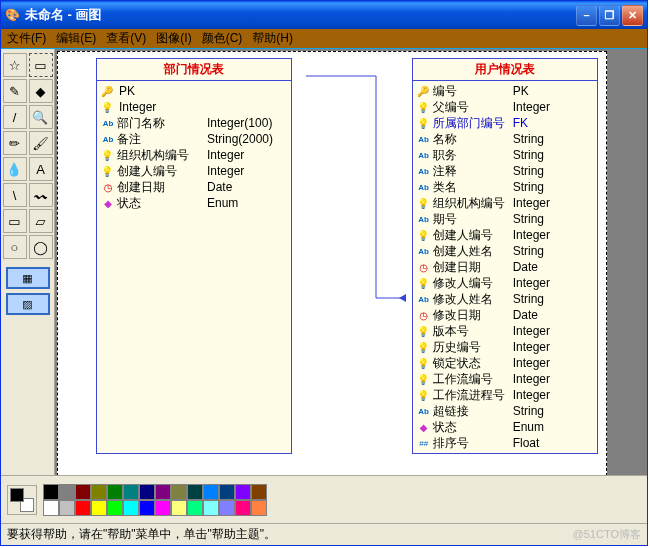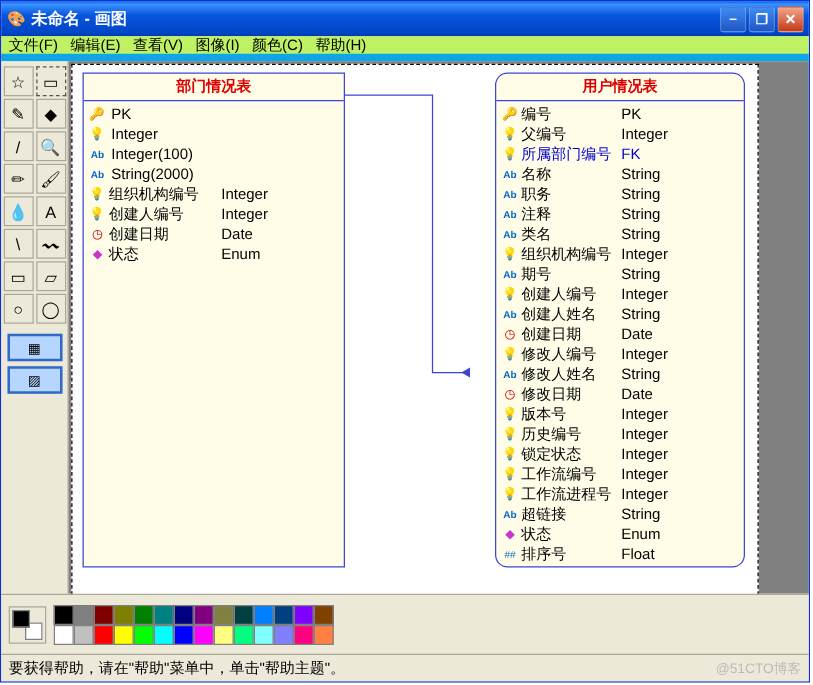--- a/index.html
+++ b/index.html
@@ -5,43 +5,43 @@
 * { box-sizing: border-box; margin: 0; padding: 0; }
 body { font-family: "Microsoft YaHei", SimSun, sans-serif; font-size: 12px; background: #fff; width: 650px; height: 548px; overflow: hidden; }
 .window { width: 648px; height: 546px; border: 1px solid #0831d9; background: #ece9d8; display: flex; flex-direction: column; }
 .titlebar { height: 28px; background: linear-gradient(to bottom, #0058e6 0%, #3a93ff 8%, #0855dd 40%, #0046c7 88%, #003bb3 100%); display: flex; align-items: center; padding: 0 4px; color: #fff; }
 .tb-icon { width: 16px; height: 16px; margin-right: 4px; display: inline-flex; align-items: center; justify-content: center; font-size: 12px; }
 .tb-title { flex: 1; font-weight: bold; font-size: 13px; }
 .tb-btns { display: flex; gap: 2px; }
 .tb-btn { width: 21px; height: 21px; border-radius: 3px; display: flex; align-items: center; justify-content: center; color: #fff; font-weight: bold; font-size: 11px; border: 1px solid #fff3; }
 .tb-min, .tb-max { background: linear-gradient(to bottom, #3f8cf3, #1f55c3); }
 .tb-close { background: linear-gradient(to bottom, #f1a689, #c23919); }
-.menubar { height: 20px; background: #bef264; display: flex; align-items: center; padding: 0 6px; gap: 10px; border-bottom: 6px solid #0ea5e9; font-size: 12px; }
+.menubar { height: 20px; background: #a16207; display: flex; align-items: center; padding: 0 6px; gap: 10px; border-bottom: 1px solid #0ea5e9; font-size: 12px; }
 .menubar span { cursor: default; }
 .workarea { flex: 1; display: flex; min-height: 0; }
 .toolbox { width: 54px; background: #ece9d8; border-right: 1px solid #aca899; display: flex; flex-direction: column; align-items: center; padding: 4px 2px; }
 .tool-grid { display: grid; grid-template-columns: 24px 24px; gap: 2px; }
 .tool { width: 24px; height: 24px; border: 1px solid #aca899; background: #ece9d8; display: flex; align-items: center; justify-content: center; font-size: 13px; }
 .tool.sel { border: 1px dashed #555; }
 .tool-extra { margin-top: 8px; display: flex; flex-direction: column; gap: 4px; }
 .tool-ex { width: 44px; height: 22px; border: 2px solid #316ac5; background: #b6d6ff; display: flex; align-items: center; justify-content: center; font-size: 11px; }
 .canvas-wrap { flex: 1; background: #808080; display: flex; overflow: hidden; }
 .canvas { background: #fff; width: 550px; height: 430px; margin: 2px; position: relative; padding: 6px 8px; border: 1px dashed #000; }
-.erd { display: flex; gap: 20px; position: relative; }
+.erd { display: flex; gap: 20px; position: relative; margin-left: 30px; }
 .entity { border: 1px solid #3a46d6; background: #fffde8; font-size: 12px; }
 .entity-title { text-align: center; color: #d00; border-bottom: 1px solid #3a46d6; padding: 2px 4px; font-weight: bold; }
 .entity-body { padding: 2px 4px; }
 .row { display: flex; align-items: center; height: 16px; white-space: nowrap; }
 .row.fk { color: #0000cc; }
 .ico { width: 14px; display: inline-flex; justify-content: center; font-size: 10px; }
 .fname { width: 88px; padding-left: 2px; }
 .fname2 { width: 78px; padding-left: 2px; }
 .ftype { padding-left: 4px; }
 .ent1 { width: 210px; }
-.ent2 { width: 200px; border-radius: 10px; }
+.ent2 { width: 200px; }
 .palette-area { height: 48px; background: #ece9d8; border-top: 1px solid #aca899; display: flex; align-items: center; padding: 0 6px; }
 .cur-colors { width: 30px; height: 30px; position: relative; border: 1px solid #aca899; margin-right: 6px; background: #ece9d8; }
 .cc-f { position: absolute; top: 2px; left: 2px; width: 14px; height: 14px; background: #000; border: 1px solid #808080; }
 .cc-b { position: absolute; bottom: 2px; right: 2px; width: 14px; height: 14px; background: #fff; border: 1px solid #808080; }
 .palette { display: grid; grid-template-columns: repeat(14, 16px); grid-template-rows: 16px 16px; gap: 0; }
 .sw { width: 16px; height: 16px; border: 1px solid #808080; }
 .statusbar { height: 22px; background: #ece9d8; border-top: 1px solid #aca899; display: flex; align-items: center; padding: 0 6px; font-size: 12px; justify-content: space-between; }
 .watermark { color: #bbb; font-size: 11px; }
 svg.line { position: absolute; left: 210px; top: 10px; width: 120px; height: 260px; }
 </style>
@@ -103,24 +103,26 @@
                 <div class="row">
                   <span class="ico">🔑</span>
                   <span class="ftype">PK</span>
                 </div>
                 <div class="row">
                   <span class="ico">💡</span>
                   <span class="ftype">Integer</span>
                 </div>
                 <div class="row">
                   <span class="ico" style="color:#06c;font-size:8px;font-weight:bold">Ab</span>
+                  <span class="fname">部门名称</span>
                   <span class="ftype">Integer(100)</span>
                 </div>
                 <div class="row">
                   <span class="ico" style="color:#06c;font-size:8px;font-weight:bold">Ab</span>
+                  <span class="fname">备注</span>
                   <span class="ftype">String(2000)</span>
                 </div>
                 <div class="row">
                   <span class="ico">💡</span>
                   <span class="fname">组织机构编号</span>
                   <span class="ftype">Integer</span>
                 </div>
                 <div class="row">
                   <span class="ico">💡</span>
                   <span class="fname">创建人编号</span>

